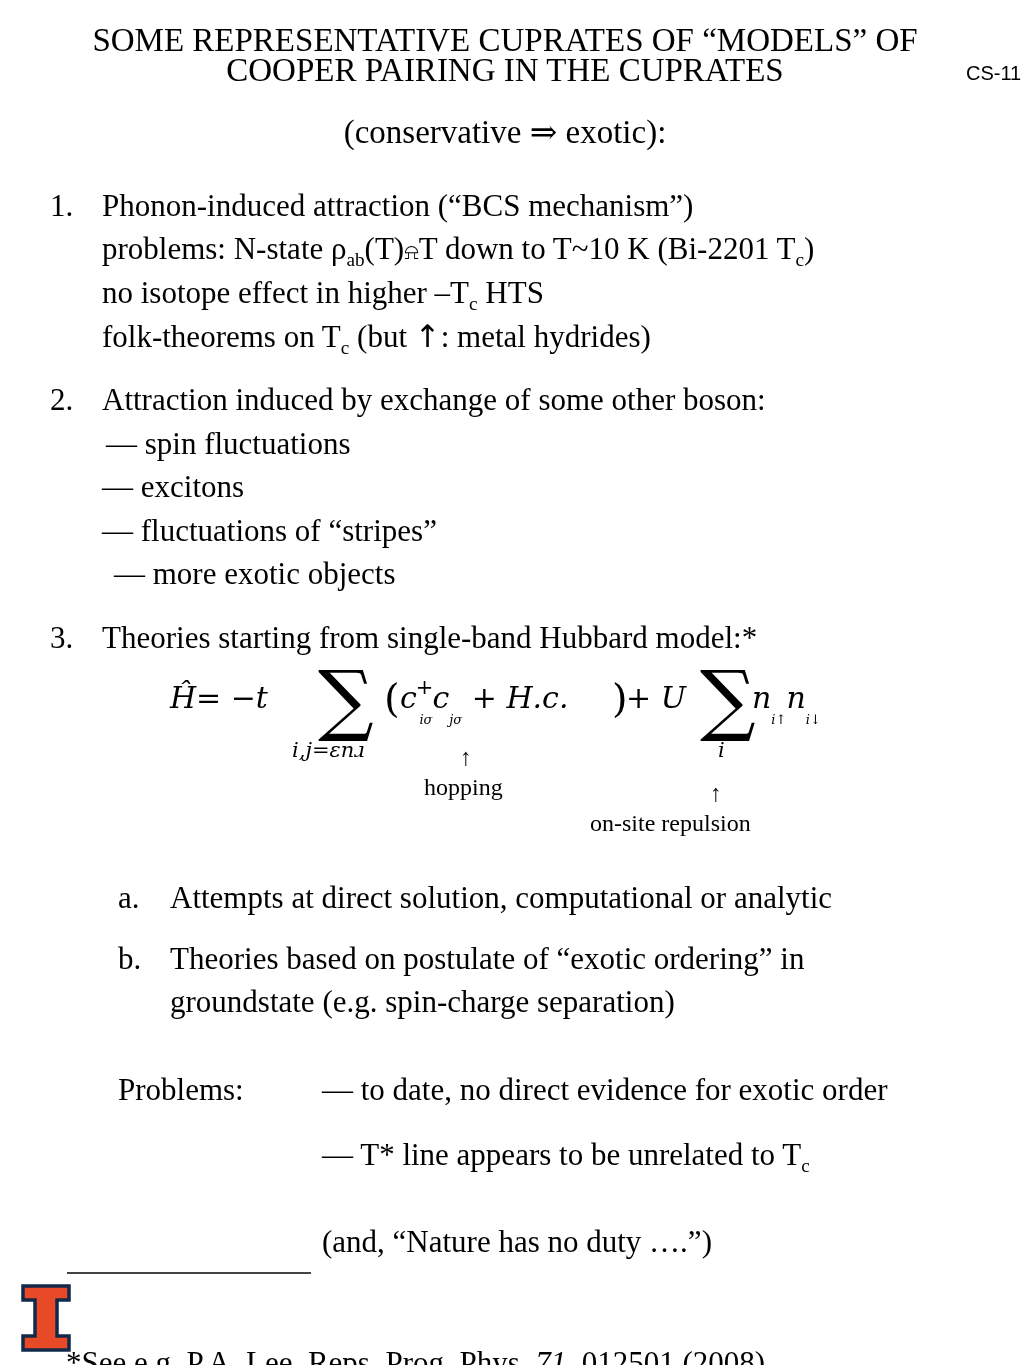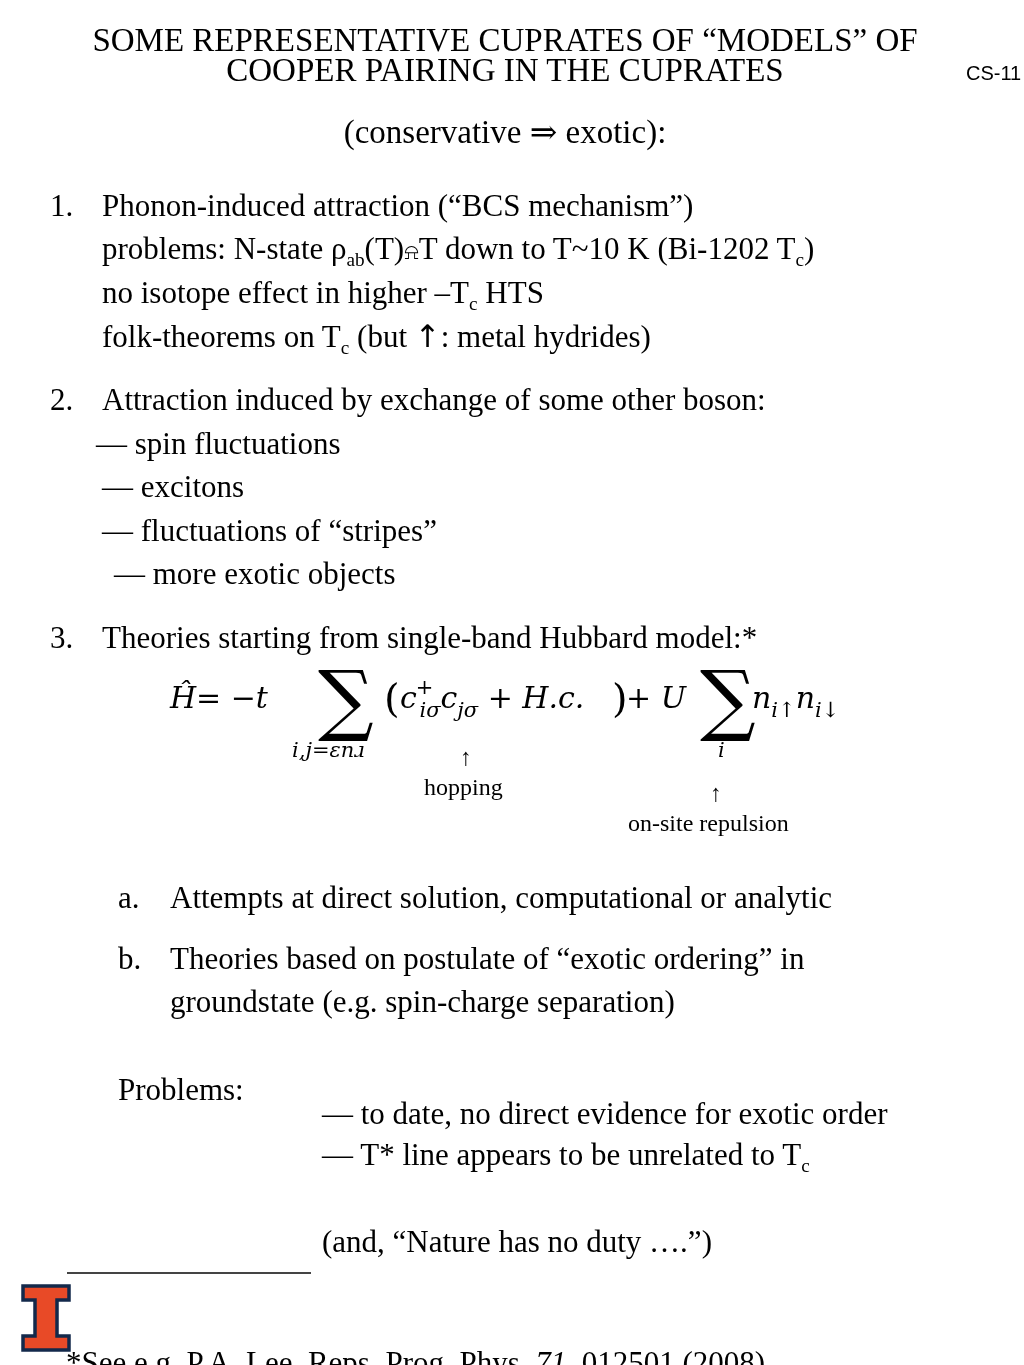--- a/index.html
+++ b/index.html
@@ -7,49 +7,49 @@
          font-family: "Liberation Serif", "DejaVu Serif", serif; color: #000; }
   .abs { position: absolute; white-space: nowrap; }
   .title { left: 0; width: 1010px; text-align: center; font-size: 33px; line-height: 44px; }
   .slide-num { font-family: "Liberation Sans", "DejaVu Sans", sans-serif; font-size: 20px; }
   .t { font-size: 31px; line-height: 36px; }
   sub { font-size: 62%; vertical-align: -0.35em; line-height: 0; margin-top: 32px; }
   .math { font-family: "DejaVu Serif", "Liberation Serif", serif; font-style: italic; font-size: 30px; }
   .up { font-style: normal; }
   .sigma { font-family: "DejaVu Serif", serif; font-size: 78px; font-style: normal; line-height: 1; }
   .small { font-size: 24px; }
-  .ssub { font-size: 21px; position: relative; top: 9px; }
+  .ssub { font-size: 13px; position: relative; top: 16px; }
   .ssup { font-size: 21px; position: relative; top: -14px; }
   .under { font-size: 21px; }
   .hrule { position: absolute; left: 67px; top: 1272px; width: 244px; height: 2px; background: #444; }
   .logo { position: absolute; left: 20px; top: 1283px; }
 </style>
 </head>
 <body>
 
 <div class="abs title" style="top:18px;">SOME REPRESENTATIVE CUPRATES OF “MODELS” OF</div>
 <div class="abs title" style="top:48px;">COOPER PAIRING IN THE CUPRATES</div>
 <div class="abs title" style="top:110px;">(conservative  ⇒ exotic):</div>
 <div class="abs slide-num" style="left:966px; top:62px;">CS-11</div>
 
 <div class="abs t" style="left:50px; top:188px;">1.</div>
 <div class="abs t" style="left:102px; top:188px;">Phonon-induced attraction (“BCS mechanism”)</div>
 <div class="abs t" style="left:102px; top:231px;">
-  <span>problems: N-state ρ</span><sub>ab</sub><span>(T)</span><span style="font-family:'DejaVu Sans',sans-serif;font-size:22px;">⍾</span><span>T down to T~10 K (Bi-1202 T</span><sub>c</sub><span>)</span>
+  <span>problems: N-state ρ</span><sub>ab</sub><span>(T)</span><span style="font-family:'DejaVu Sans',sans-serif;font-size:22px;">⍾</span><span>T down to T~10 K (Bi-2201 T</span><sub>c</sub><span>)</span>
 </div>
 <div class="abs t" style="left:102px; top:275px;">
   <span>no isotope effect in higher –T</span><sub>c</sub><span> HTS</span>
 </div>
 <div class="abs t" style="left:102px; top:318px;">
   <span>folk-theorems on T</span><sub>c</sub><span> (but </span><span style="font-family:'DejaVu Sans',sans-serif;">↑</span><span>: metal hydrides)</span>
 </div>
 
 <div class="abs t" style="left:50px; top:382px;">2.</div>
 <div class="abs t" style="left:102px; top:382px;">Attraction induced by exchange of some other boson:</div>
-<div class="abs t" style="left:96px; top:426px;">— spin fluctuations</div>
+<div class="abs t" style="left:106px; top:426px;">— spin fluctuations</div>
 <div class="abs t" style="left:102px; top:469px;">— excitons</div>
 <div class="abs t" style="left:102px; top:513px;">— fluctuations of “stripes”</div>
 <div class="abs t" style="left:102px; top:556px;margin-left:12px;">— more exotic objects</div>
 
 <div class="abs t" style="left:50px; top:620px;">3.</div>
 <div class="abs t" style="left:102px; top:620px;">Theories starting from single-band Hubbard model:*</div>
 
 <div>
   <span class="abs math" style="left:170px; top:680px;">Ĥ</span>
   <span class="abs math" style="left:196px; top:680px;"> = −t</span>
@@ -64,30 +64,30 @@
   <span class="abs sigma" style="left:700px; top:660px;">∑</span>
   <span class="abs math under" style="left:718px; top:738px;">i</span>
   <span class="abs math" style="left:752px; top:680px;">
     <span>n</span><span class="ssub">i↑</span><span>n</span><span class="ssub">i↓</span>
   </span>
 </div>
 
 <span class="abs small" style="left:460px; top:744px;">↑</span>
 <span class="abs small" style="left:424px; top:774px;">hopping</span>
 <span class="abs small" style="left:710px; top:780px;">↑</span>
-<span class="abs small" style="left:628px; top:810px;font-family:Liberation Serif, serif;">on-site repulsion</span>
+<span class="abs small" style="left:590px; top:810px;font-family:Liberation Serif, serif;">on-site repulsion</span>
 
 <div class="abs t" style="left:118px; top:880px;">a.</div>
 <div class="abs t" style="left:170px; top:880px;">Attempts at direct solution, computational or analytic</div>
 <div class="abs t" style="left:118px; top:941px;">b.</div>
 <div class="abs t" style="left:170px; top:941px;">Theories based on postulate of “exotic ordering” in</div>
 <div class="abs t" style="left:170px; top:984px;">groundstate (e.g. spin-charge separation)</div>
 
 <div class="abs t" style="left:118px; top:1072px;">Problems:</div>
-<div class="abs t" style="left:322px; top:1072px;margin-top:24px;">— to date, no direct evidence for exotic order</div>
+<div class="abs t" style="left:322px; top:1072px;">— to date, no direct evidence for exotic order</div>
 <div class="abs t" style="left:322px; top:1137px;">
   <span>— T* line appears to be unrelated to T</span><sub>c</sub>
 </div>
 <div class="abs t" style="left:322px; top:1224px;">(and, “Nature has no duty ….”)</div>
 
 <div class="hrule"></div>
 <div class="logo">
   <svg width="52" height="70" viewBox="0 0 52 70">
     <path d="M3 3 H49 V17 H37 V53 H49 V67 H3 V53 H15 V17 H3 Z" fill="#E84A27" stroke="#13294B" stroke-width="3.5"></path>
   </svg>

